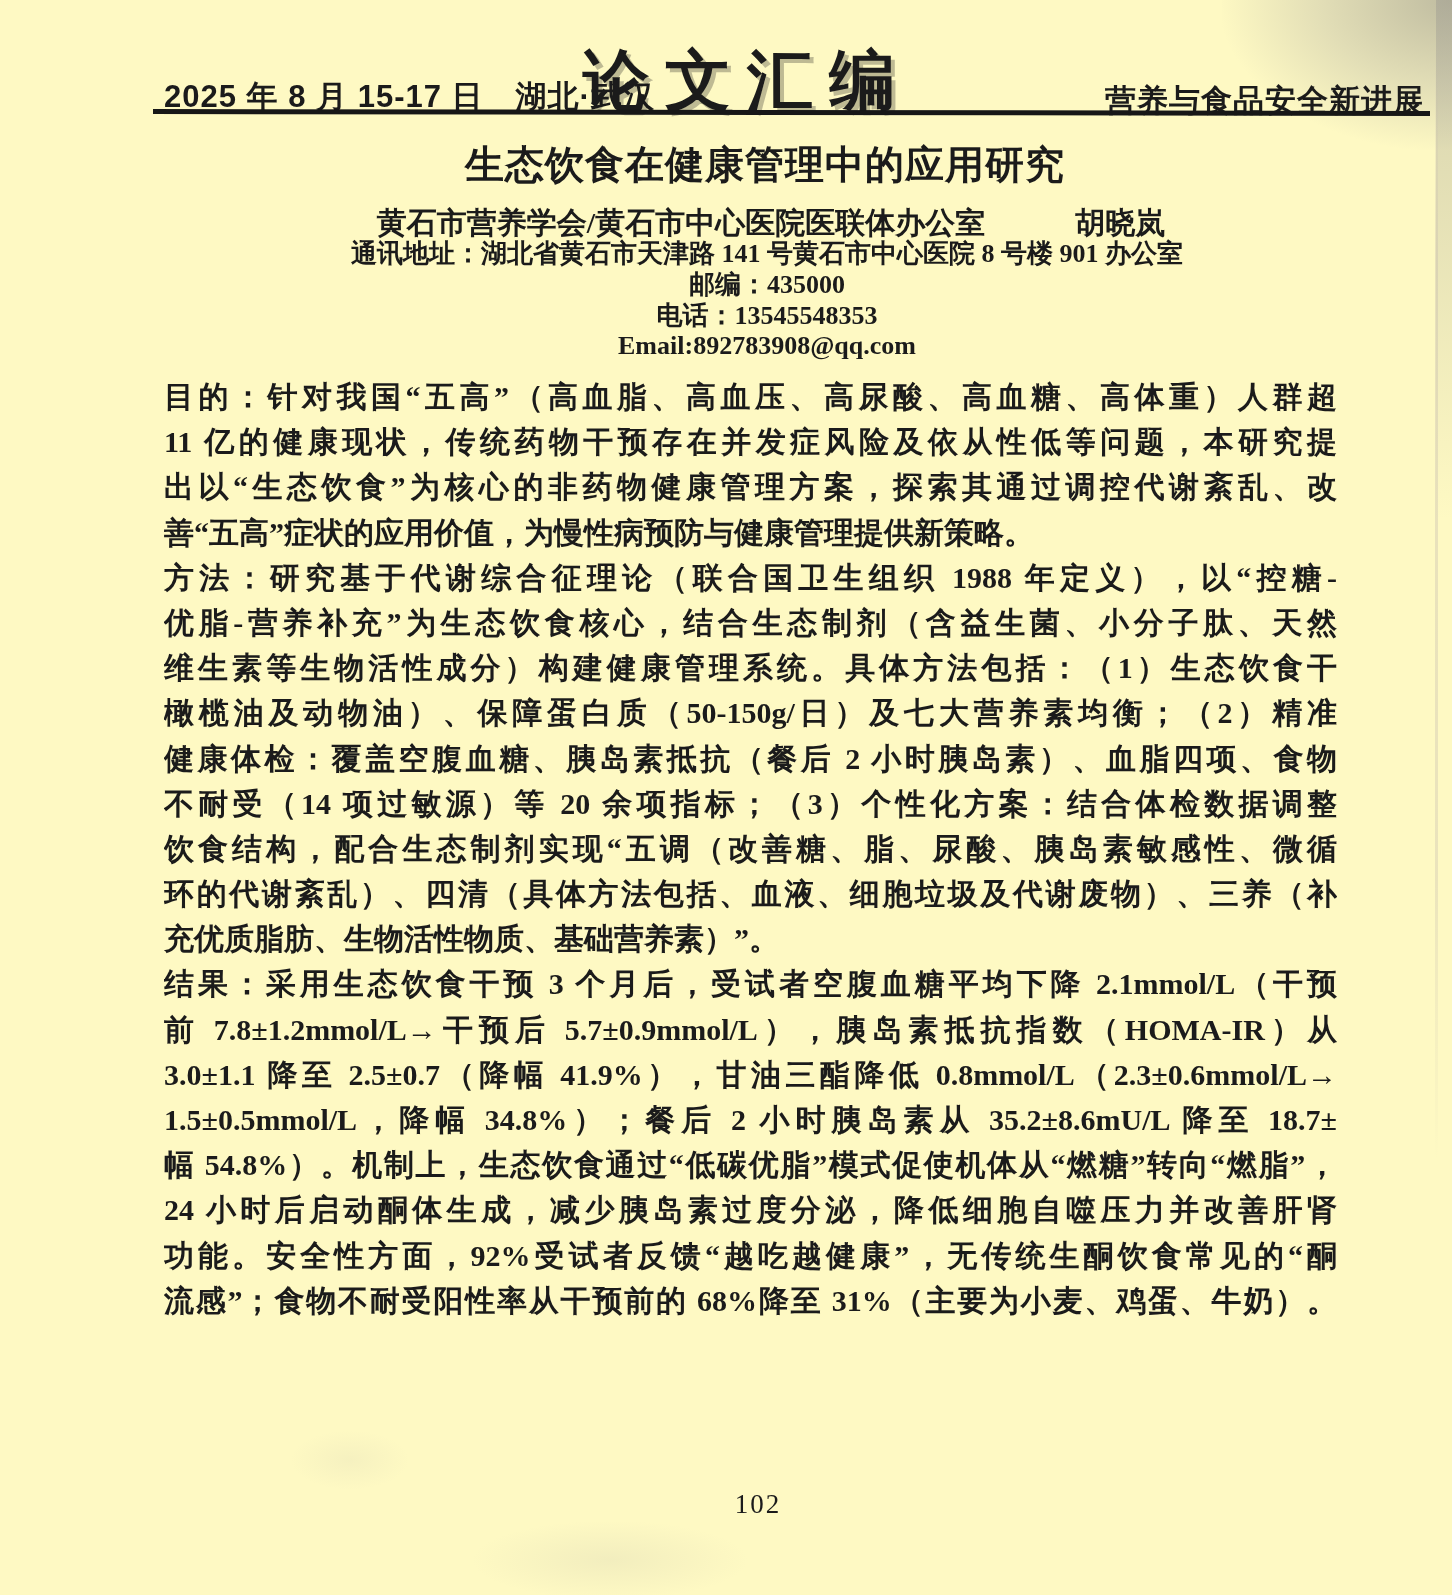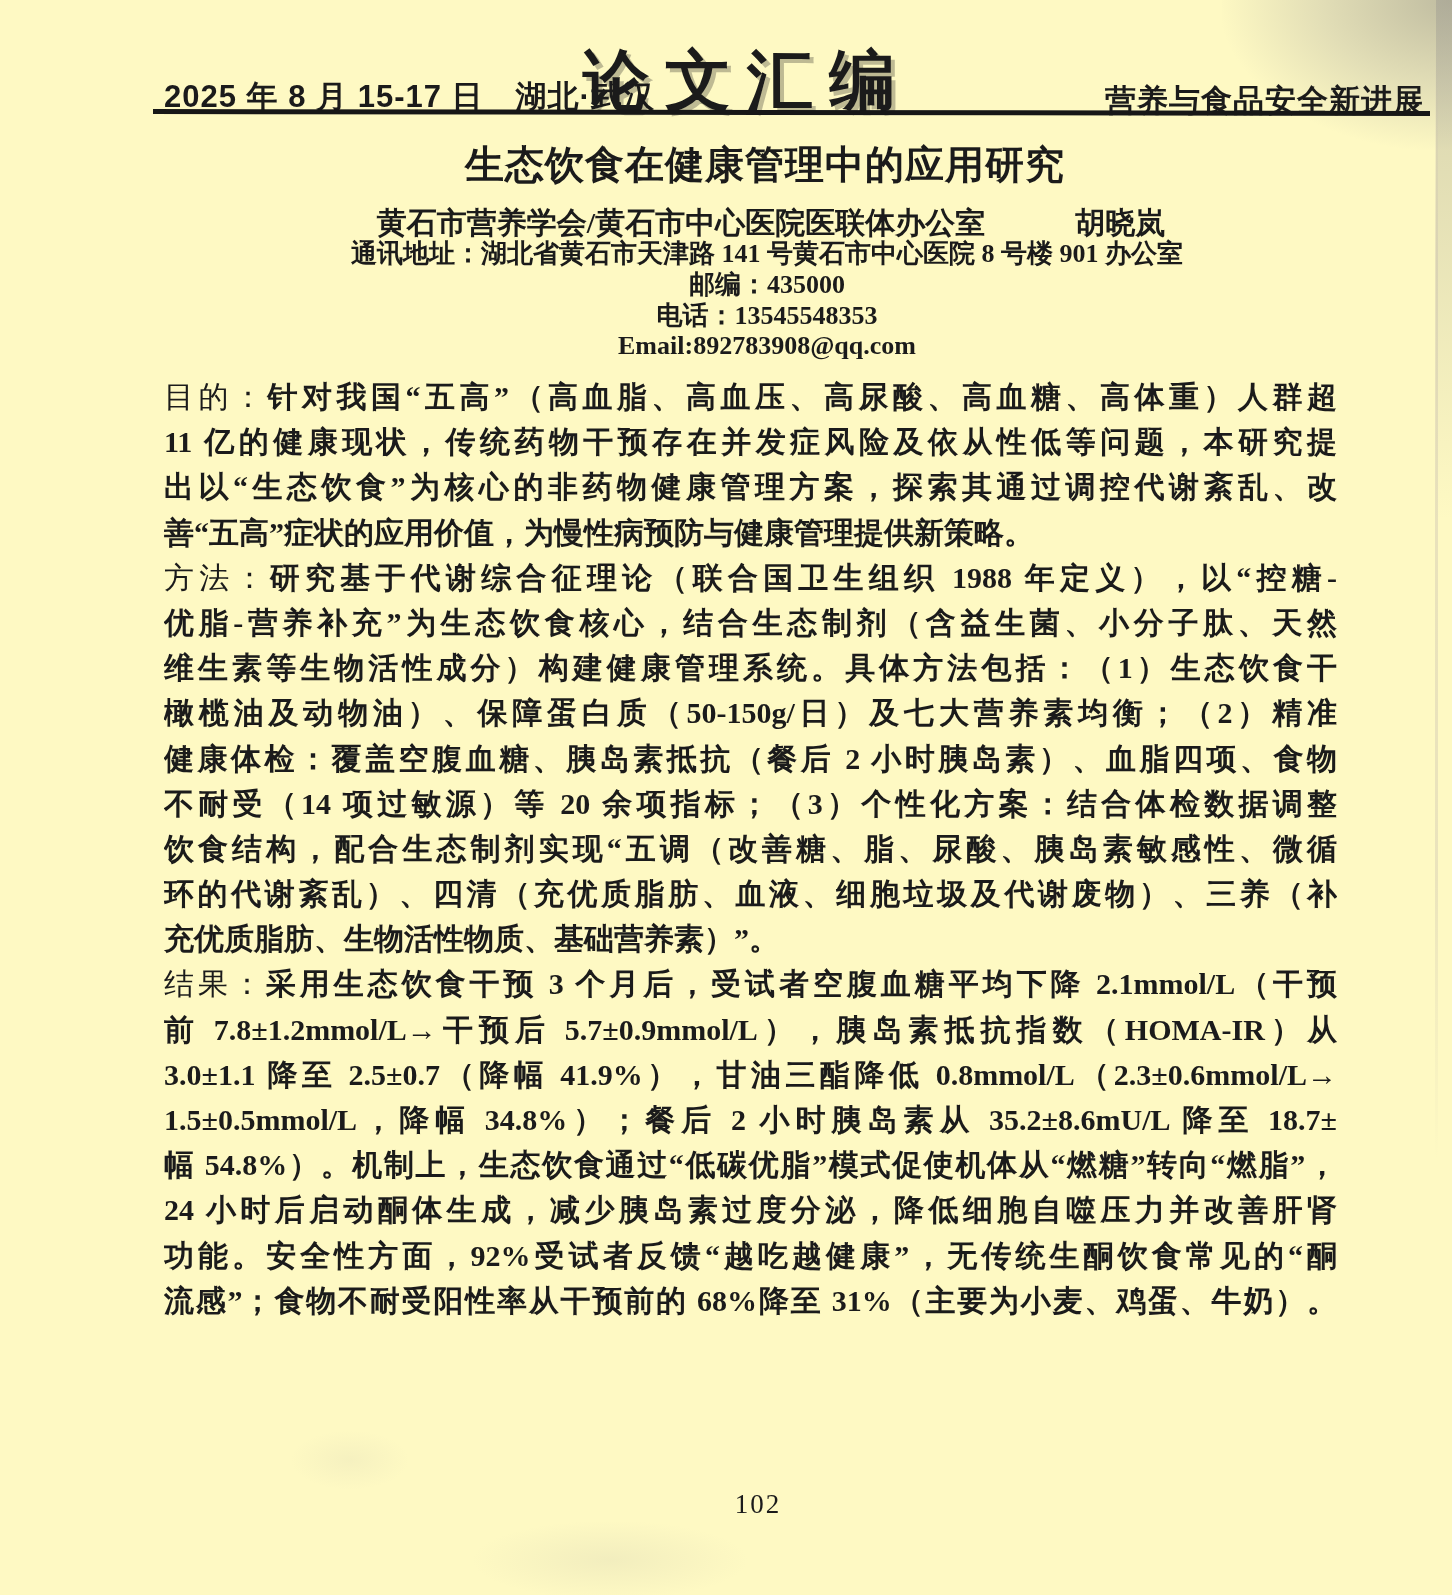--- a/index.html
+++ b/index.html
@@ -87,21 +87,21 @@
     position: absolute; left: 164px; top: 374px; width: 1173px;
   }
   .abstract .line {
     height: 45.2px; line-height: 45.2px;
     font-size: 30px; font-weight: 600;
     white-space: nowrap; overflow: hidden;
   }
   .abstract .line.fill {
     text-align: justify; text-align-last: justify; text-justify: inter-character;
   }
-  .abstract .line b { font-weight: 400; }
+  .abstract .line b { font-weight: 700; }
 
   
   .pageno {
     position: absolute; left: 0; top: 1489px; width: 100%;
     text-align: center; transform: translateX(32px);
     font-size: 27px; font-weight: 400; letter-spacing: 2px;
   }
 </style>
 </head>
 <body>
@@ -134,21 +134,21 @@
       <div class="line fill">11 亿的健康现状，传统药物干预存在并发症风险及依从性低等问题，本研究提</div>
       <div class="line fill">出以“生态饮食”为核心的非药物健康管理方案，探索其通过调控代谢紊乱、改</div>
       <div class="line">善“五高”症状的应用价值，为慢性病预防与健康管理提供新策略。</div>
       <div class="line fill"><b>方法：</b>研究基于代谢综合征理论（联合国卫生组织 1988 年定义），以“控糖-</div>
       <div class="line fill">优脂-营养补充”为生态饮食核心，结合生态制剂（含益生菌、小分子肽、天然</div>
       <div class="line fill">维生素等生物活性成分）构建健康管理系统。具体方法包括：（1）生态饮食干</div>
       <div class="line fill">橄榄油及动物油）、保障蛋白质（50-150g/日）及七大营养素均衡；（2）精准</div>
       <div class="line fill">健康体检：覆盖空腹血糖、胰岛素抵抗（餐后 2 小时胰岛素）、血脂四项、食物</div>
       <div class="line fill">不耐受（14 项过敏源）等 20 余项指标；（3）个性化方案：结合体检数据调整</div>
       <div class="line fill">饮食结构，配合生态制剂实现“五调（改善糖、脂、尿酸、胰岛素敏感性、微循</div>
-      <div class="line fill">环的代谢紊乱）、四清（充优质脂肪、血液、细胞垃圾及代谢废物）、三养（补</div>
+      <div class="line fill">环的代谢紊乱）、四清（具体方法包括、血液、细胞垃圾及代谢废物）、三养（补</div>
       <div class="line">充优质脂肪、生物活性物质、基础营养素）”。</div>
       <div class="line fill"><b>结果：</b>采用生态饮食干预 3 个月后，受试者空腹血糖平均下降 2.1mmol/L（干预</div>
       <div class="line fill">前 7.8±1.2mmol/L→干预后 5.7±0.9mmol/L），胰岛素抵抗指数（HOMA-IR）从</div>
       <div class="line fill">3.0±1.1 降至 2.5±0.7（降幅 41.9%），甘油三酯降低 0.8mmol/L（2.3±0.6mmol/L→</div>
       <div class="line fill">1.5±0.5mmol/L，降幅 34.8%）；餐后 2 小时胰岛素从 35.2±8.6mU/L 降至 18.7±</div>
       <div class="line fill">幅 54.8%）。机制上，生态饮食通过“低碳优脂”模式促使机体从“燃糖”转向“燃脂”，</div>
       <div class="line fill">24 小时后启动酮体生成，减少胰岛素过度分泌，降低细胞自噬压力并改善肝肾</div>
       <div class="line fill">功能。安全性方面，92%受试者反馈“越吃越健康”，无传统生酮饮食常见的“酮</div>
       <div class="line fill">流感”；食物不耐受阳性率从干预前的 68%降至 31%（主要为小麦、鸡蛋、牛奶）。</div>
     </div>

